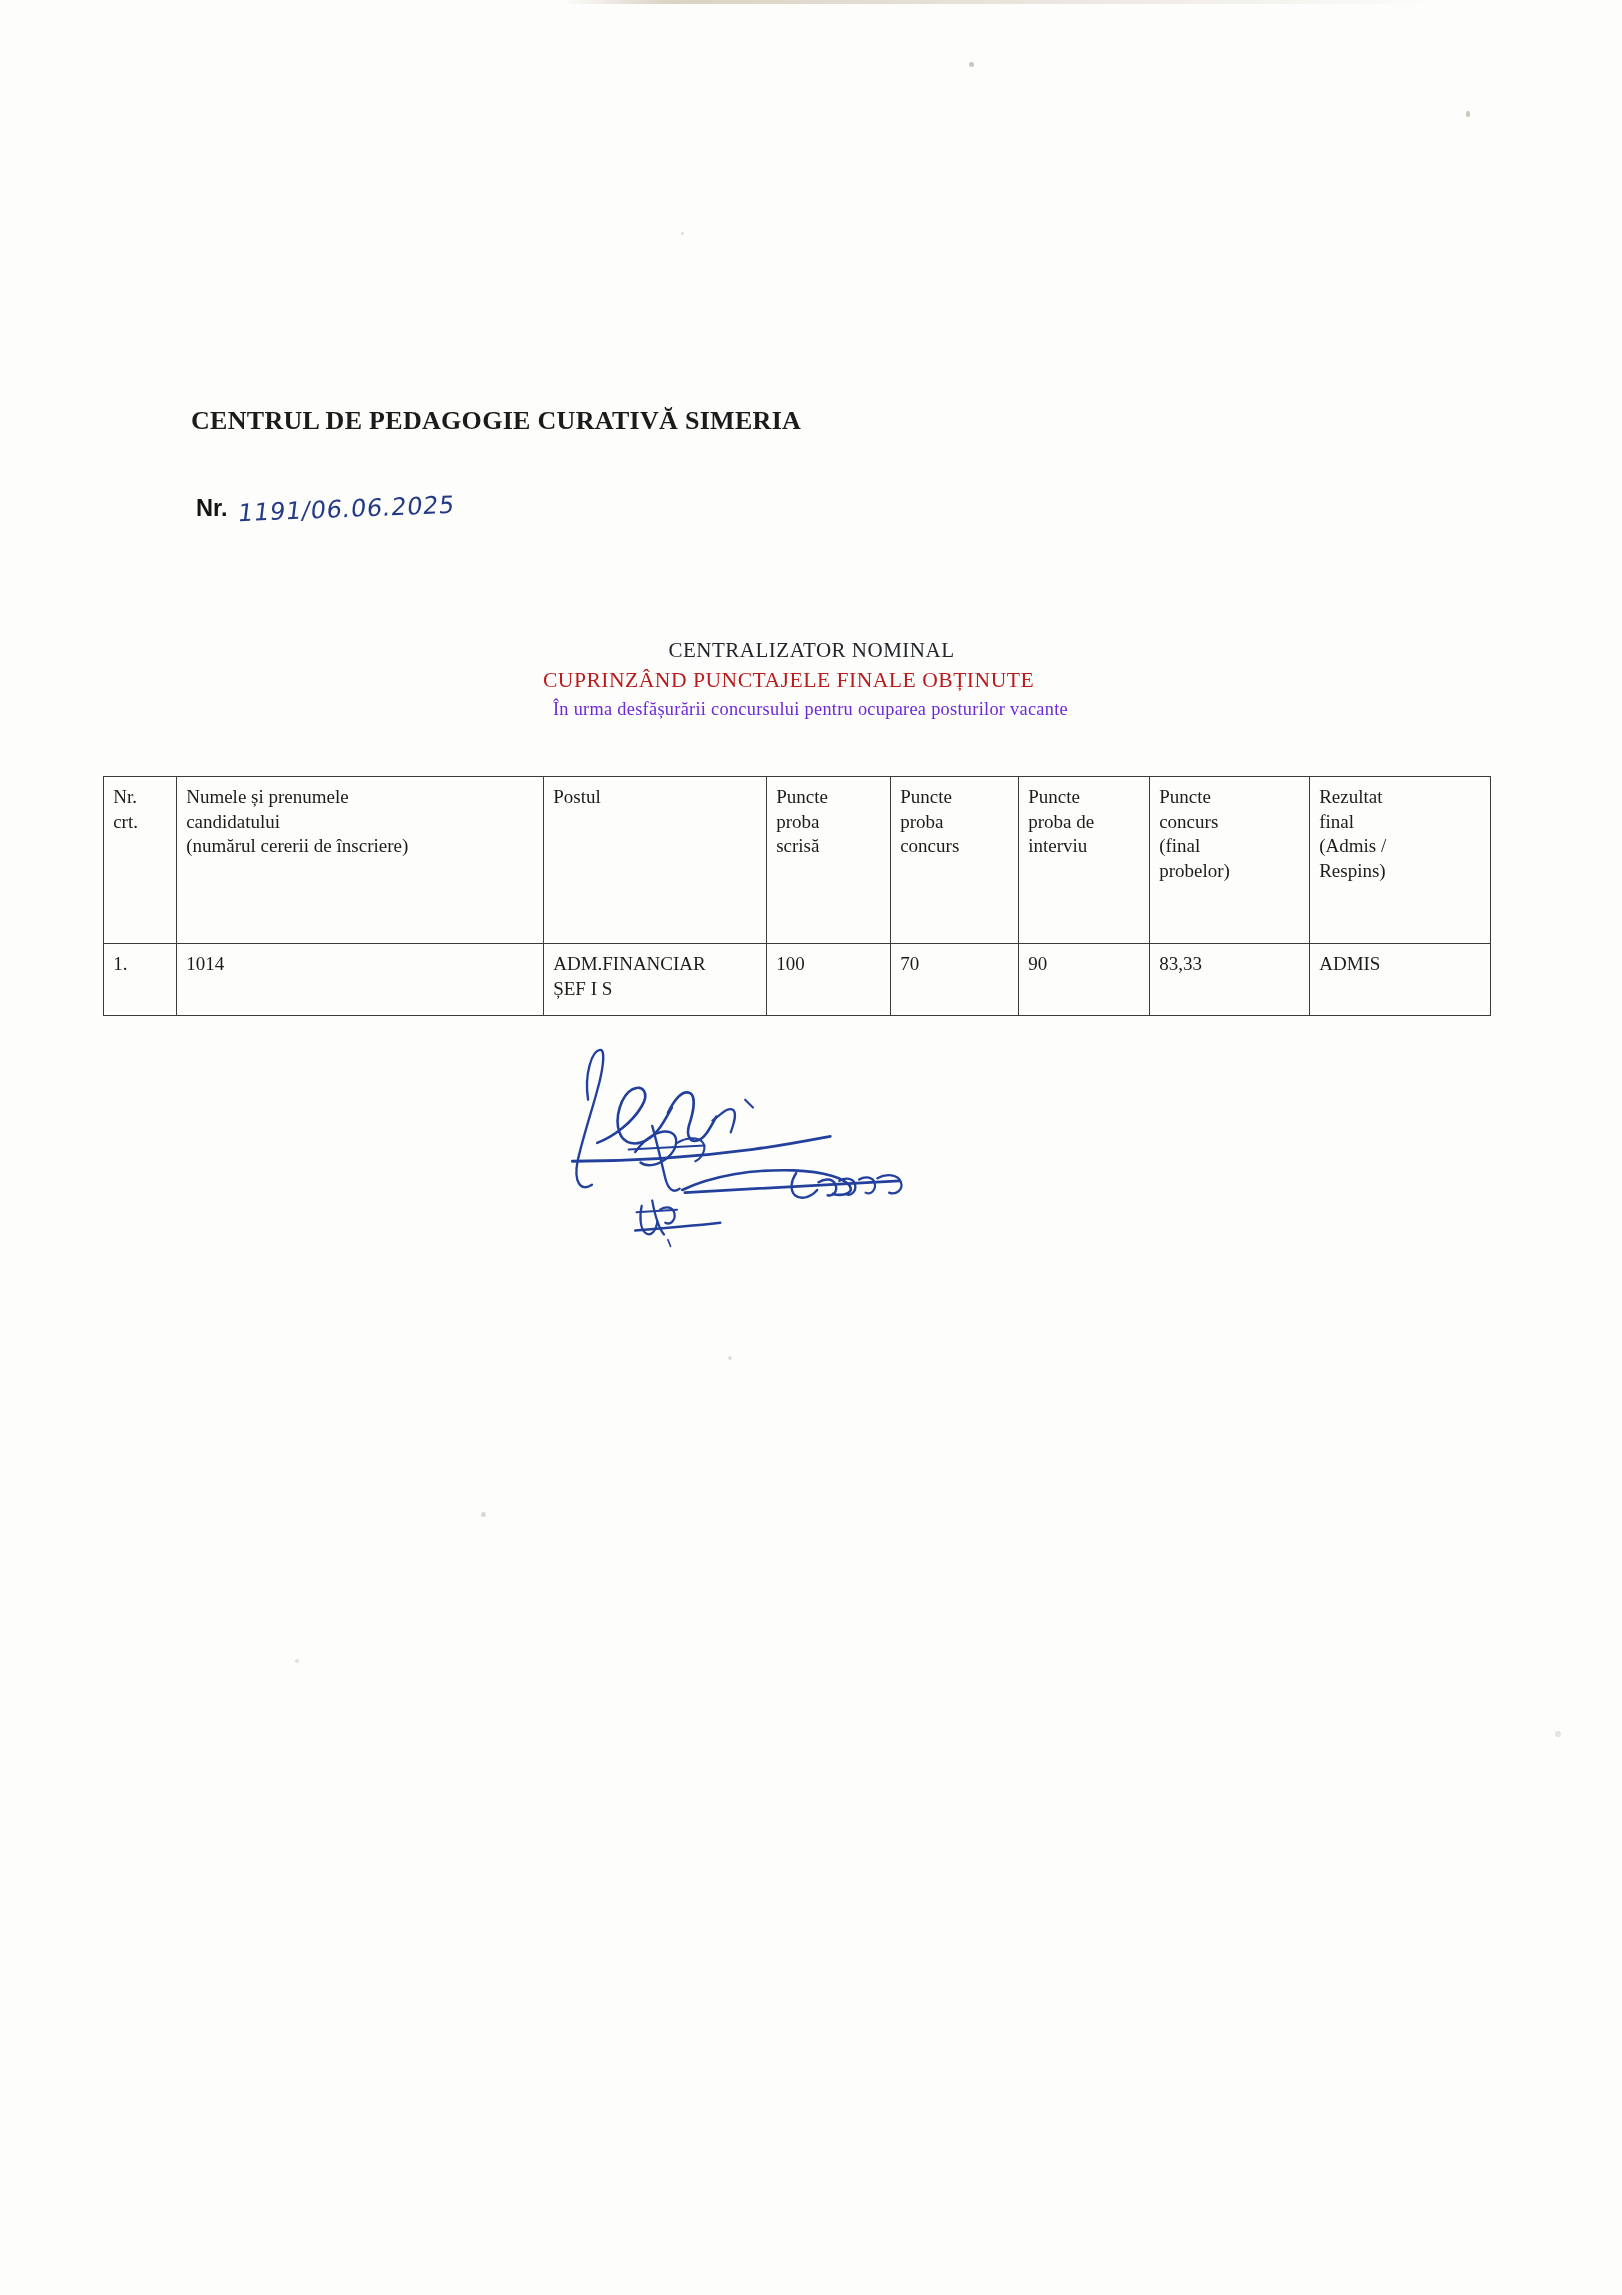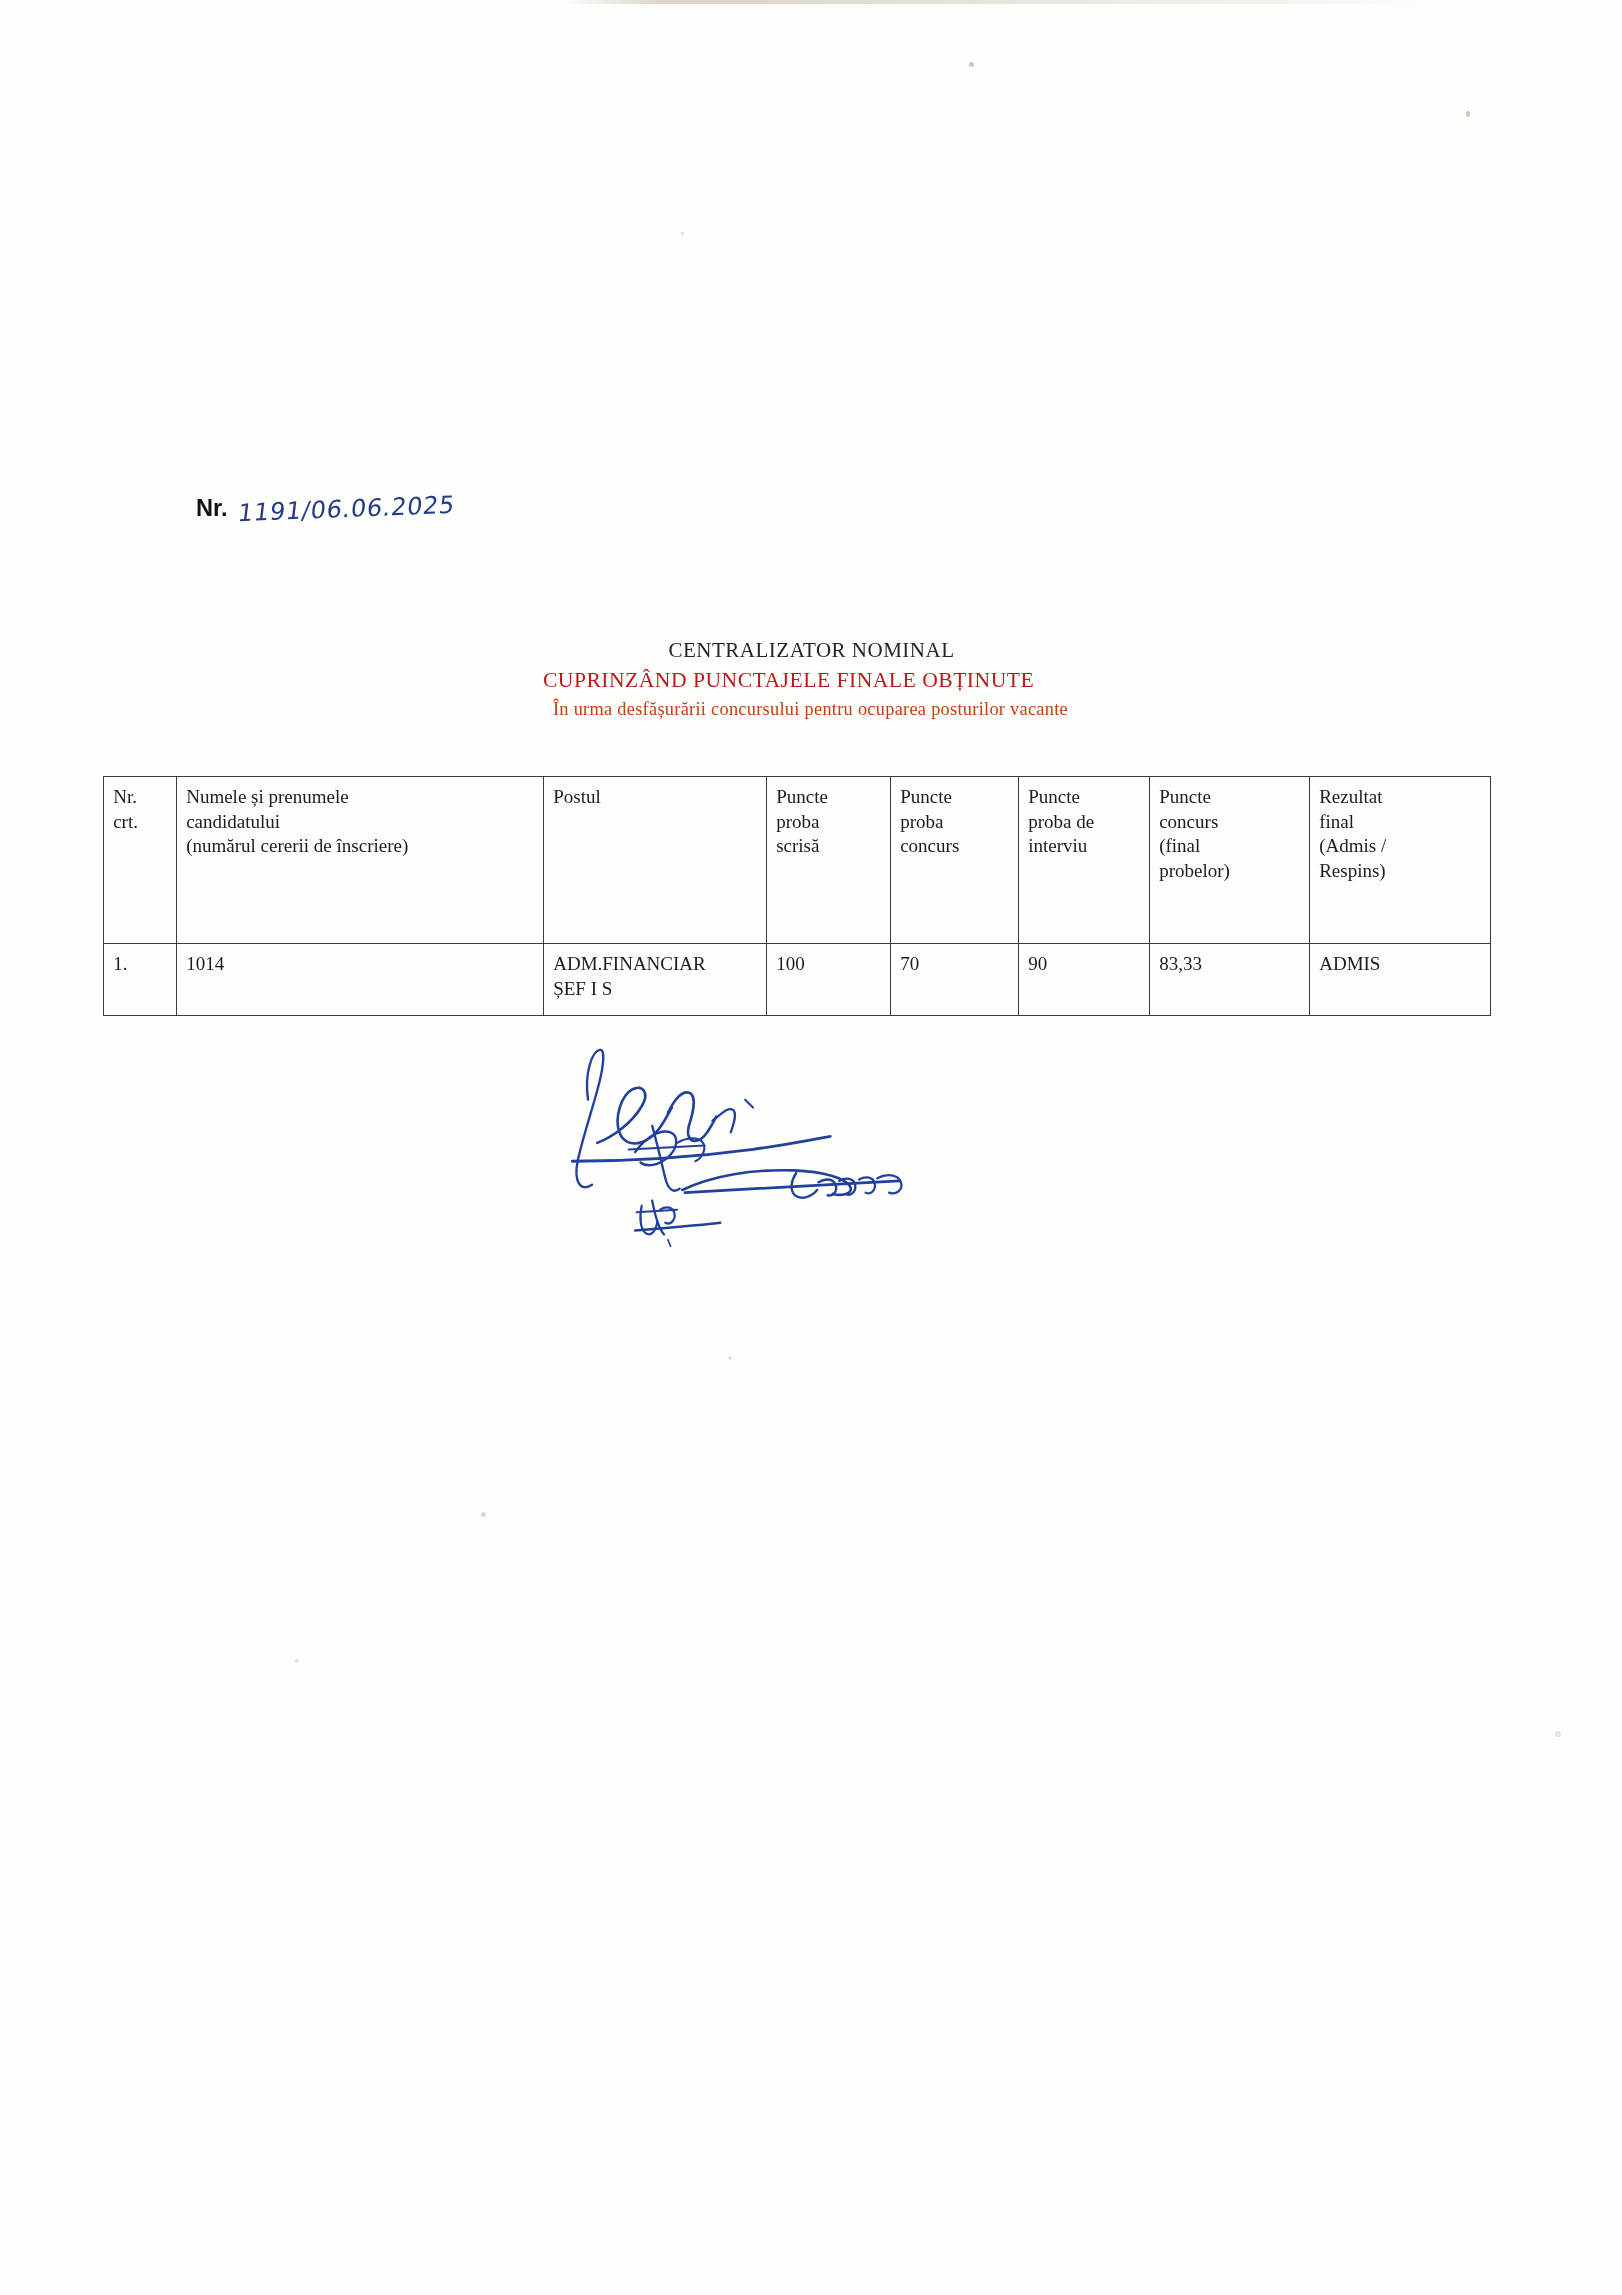--- a/index.html
+++ b/index.html
@@ -114,21 +114,21 @@
     color: #b91c1c;
   }
   .title-urma {
     position: absolute;
     top: 699px;
     left: 0;
     width: 1621px;
     text-align: center;
     font-size: 18.3px;
     letter-spacing: 0.3px;
-    color: #c2410c;
+    color: #6d28d9;
   }
 
   
   .results-table {
     position: absolute;
     left: 103px;
     top: 776px;
     width: 1386px;
     border-collapse: collapse;
     table-layout: fixed;
@@ -199,20 +199,21 @@
   <div class="speck" style="left:969px; top:62px; width:4.6px; height:4.6px;"></div>
   <div class="speck" style="left:1466px; top:111px; width:3.9px; height:5.9px;"></div>
   <div class="speck" style="left:681px; top:232px; width:3.3px; height:3.3px; opacity:.45;"></div>
   <div class="speck" style="left:481px; top:1512px; width:4.6px; height:4.6px; opacity:.5;"></div>
   <div class="speck" style="left:728px; top:1356px; width:3.9px; height:3.9px; opacity:.4;"></div>
   <div class="speck" style="left:295px; top:1659px; width:3.9px; height:3.9px; opacity:.4;"></div>
   <div class="speck" style="left:1555px; top:1731px; width:5.9px; height:5.9px; opacity:.35;"></div>
 
   <div class="content">
 
+    <div class="org-title">CENTRUL DE PEDAGOGIE CURATIVĂ SIMERIA</div>
 
     <div class="nr-row">
       <span class="nr-label">Nr.</span>
       <span class="nr-hand">1191/06.06.2025</span>
     </div>
 
     <div class="title-centralizator">CENTRALIZATOR NOMINAL</div>
     <div class="title-cuprinzand">CUPRINZÂND PUNCTAJELE FINALE OBȚINUTE</div>
     <div class="title-urma">În urma desfășurării concursului pentru ocuparea posturilor  vacante</div>
 

